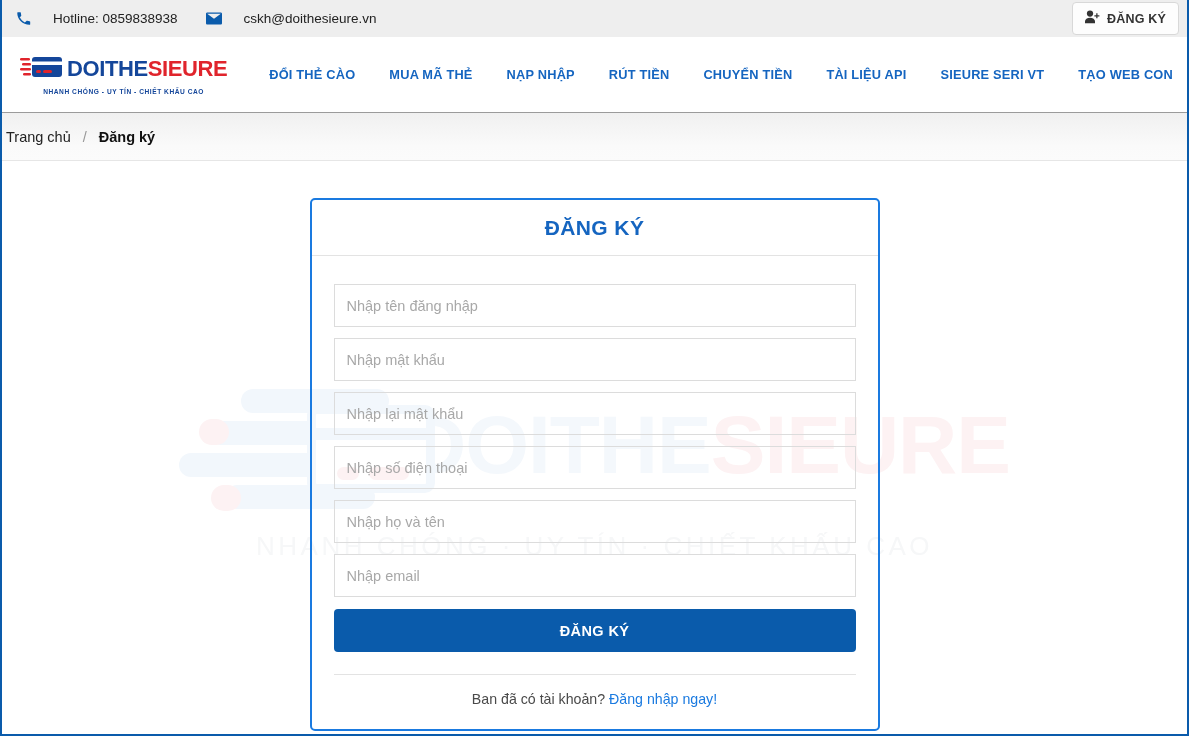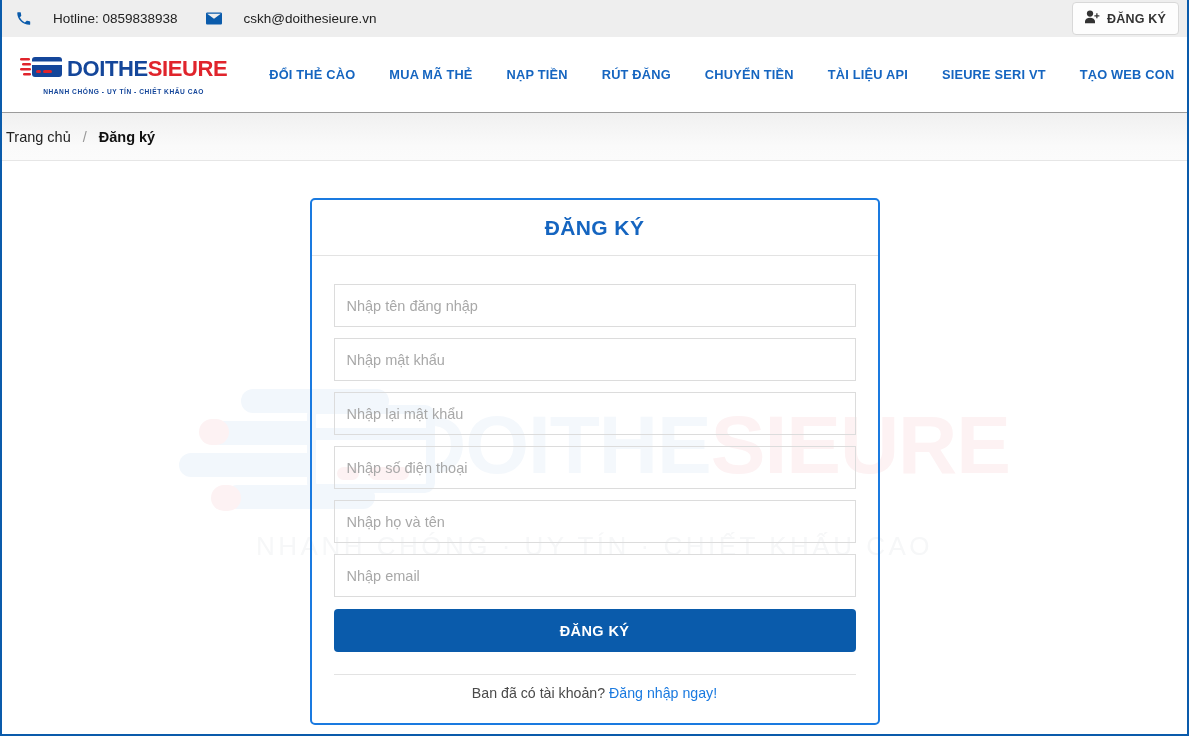--- a/index.html
+++ b/index.html
@@ -171,21 +171,21 @@
     background: #0a5bab; color: #fff;
     border: none; border-radius: 4px;
     font-size: 14.5px; font-weight: bold; letter-spacing: .4px;
     cursor: pointer;
     margin-top: 1px;
     font-family: "Liberation Sans", sans-serif;
   }
   .card-foot {
     margin-top: 22px;
     border-top: 1px solid #e3e3e3;
-    padding-top: 10px;
+    padding-top: 16px;
     text-align: center;
     font-size: 14.2px;
     color: #4a4a4a;
   }
   .card-foot a { color: #1a7ae0; text-decoration: none; }
 </style>
 </head>
 <body>
 
 <div class="page">
@@ -235,22 +235,22 @@
             <rect x="23" y="15" width="9" height="3" rx="1.5" fill="#e0242c"></rect>
           </svg>
         </span>
         <span class="logo-text"><span class="b">DOITHE</span><span class="r">SIEURE</span></span>
       </div>
       <div class="logo-tag">NHANH CHÓNG - UY TÍN - CHIẾT KHẤU CAO</div>
     </div>
     <div class="nav">
       <a href="#">ĐỔI THẺ CÀO</a>
       <a href="#">MUA MÃ THẺ</a>
-      <a href="#">NẠP TIỀN</a>
-      <a href="#">RÚT ĐĂNG</a>
+      <a href="#">NẠP NHẬP</a>
+      <a href="#">RÚT TIỀN</a>
       <a href="#">CHUYỂN TIỀN</a>
       <a href="#">TÀI LIỆU API</a>
       <a href="#">SIEURE SERI VT</a>
       <a href="#">TẠO WEB CON</a>
       <a href="#">TIN TỨC</a>
     </div>
   </div>
 
   <div class="breadcrumb">
     <a href="#">Trang chủ</a>

